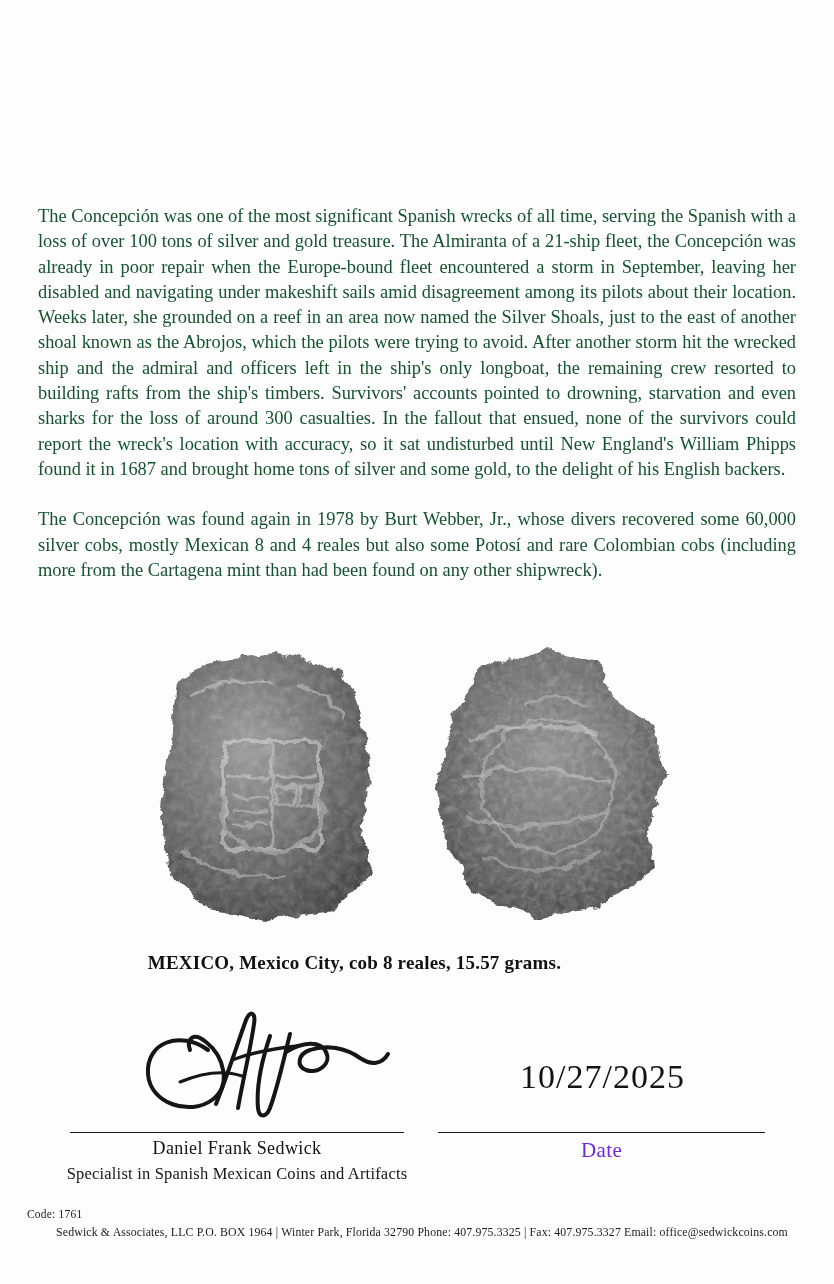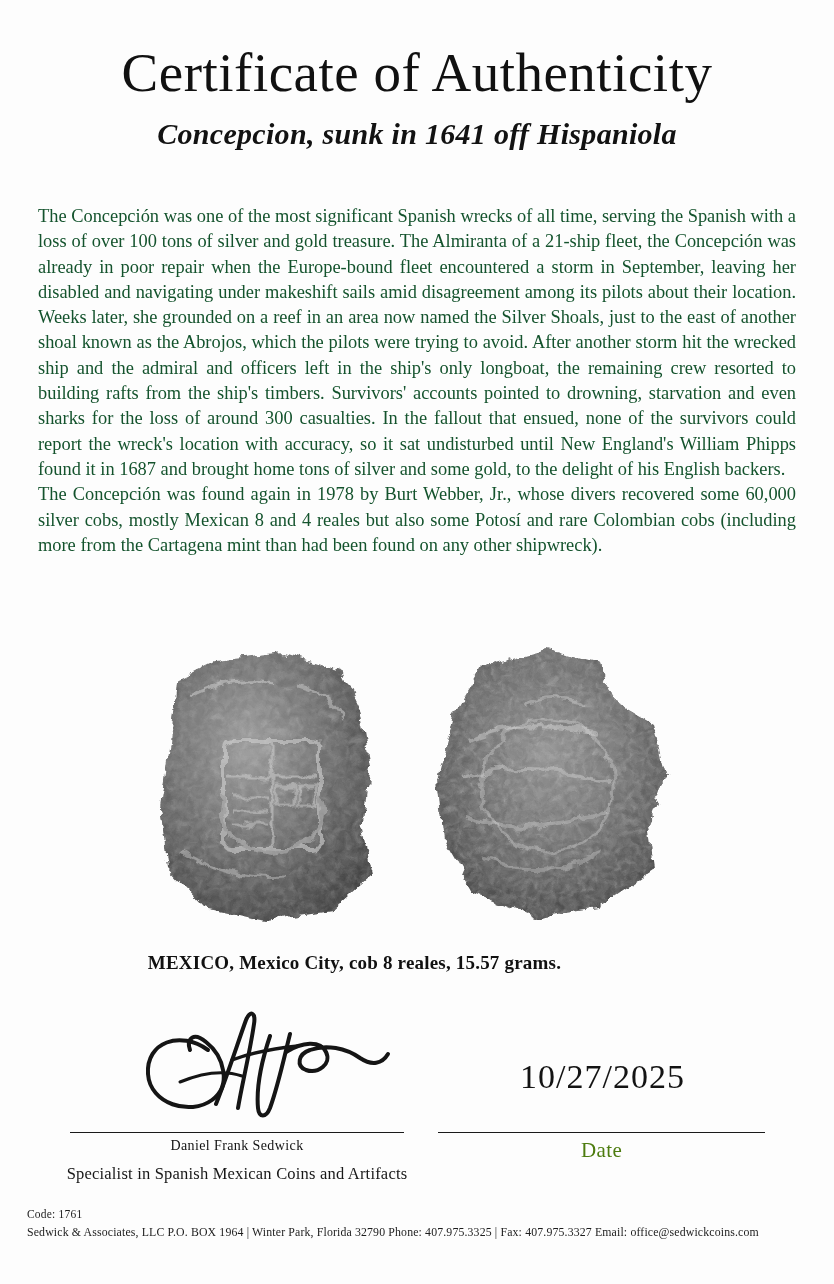--- a/index.html
+++ b/index.html
@@ -60,20 +60,21 @@
   .para {
     font-family: "Liberation Serif", serif;
     font-size: 18.4px;
     line-height: 25.3px;
     text-align: justify;
     text-justify: inter-word;
     color: #14532d;
     margin: 0;
   }
   .para + .para {
+    margin-top: 25px;
   }
 
   
   .coins {
     position: absolute;
     left: 0;
     top: 645px;
     width: 834px;
     height: 290px;
   }
@@ -136,21 +137,21 @@
   .rule-sign { left: 70px; top: 1132px; width: 334px; }
   .rule-date { left: 438px; top: 1132px; width: 327px; }
 
   .sign-name {
     position: absolute;
     left: 70px;
     top: 1138px;
     width: 334px;
     text-align: center;
     font-family: "Liberation Serif", serif;
-    font-size: 14px;
+    font-size: 18px;
     letter-spacing: 0.4px;
     color: #121212;
   }
   .sign-role {
     position: absolute;
     left: 50px;
     top: 1164px;
     width: 374px;
     text-align: center;
     font-family: "Liberation Serif", serif;
@@ -160,21 +161,21 @@
   }
   .date-label {
     position: absolute;
     left: 438px;
     top: 1138px;
     width: 327px;
     text-align: center;
     font-family: "Liberation Serif", serif;
     font-size: 21px;
     letter-spacing: 0.4px;
-    color: #4d7c0f;
+    color: #6d28d9;
   }
 
   
   .footer {
     position: absolute;
     left: 27px;
     top: 1208px;
     width: 790px;
   }
   .footer-code {
@@ -184,31 +185,28 @@
     color: #1c1c1c;
     margin: 0 0 5px 0;
   }
   .footer-address {
     font-family: "Liberation Serif", serif;
     font-size: 11.8px;
     letter-spacing: 0.15px;
     color: #1c1c1c;
     margin: 0;
     white-space: nowrap;
+    text-align: center;
   }
 </style>
 </head>
 <body>
 
 <div class="page">
 
-  <div class="title-block">
-    <h1 class="cert-title">Certificate of Authenticity</h1>
-    <div class="cert-subtitle">Concepcion, sunk in 1641 off Hispaniola</div>
-  </div>
 
   <div class="body-text">
     <p class="para">The Concepción was one of the most significant Spanish wrecks of all time, serving the Spanish with a loss of over 100 tons of silver and gold treasure. The Almiranta of a 21-ship fleet, the Concepción was already in poor repair when the Europe-bound fleet encountered a storm in September, leaving her disabled and navigating under makeshift sails amid disagreement among its pilots about their location. Weeks later, she grounded on a reef in an area now named the Silver Shoals, just to the east of another shoal known as the Abrojos, which the pilots were trying to avoid. After another storm hit the wrecked ship and the admiral and officers left in the ship's only longboat, the remaining crew resorted to building rafts from the ship's timbers. Survivors' accounts pointed to drowning, starvation and even sharks for the loss of around 300 casualties. In the fallout that ensued, none of the survivors could report the wreck's location with accuracy, so it sat undisturbed until New England's William Phipps found it in 1687 and brought home tons of silver and some gold, to the delight of his English backers.</p>
     <p class="para">The Concepción was found again in 1978 by Burt Webber, Jr., whose divers recovered some 60,000 silver cobs, mostly Mexican 8 and 4 reales but also some Potosí and rare Colombian cobs (including more from the Cartagena mint than had been found on any other shipwreck).</p>
   </div>
 
   <div class="coins">
 
     <div class="coin" style="left:146px;">
       <svg width="250" height="285" viewBox="0 0 250 285" aria-hidden="true">

